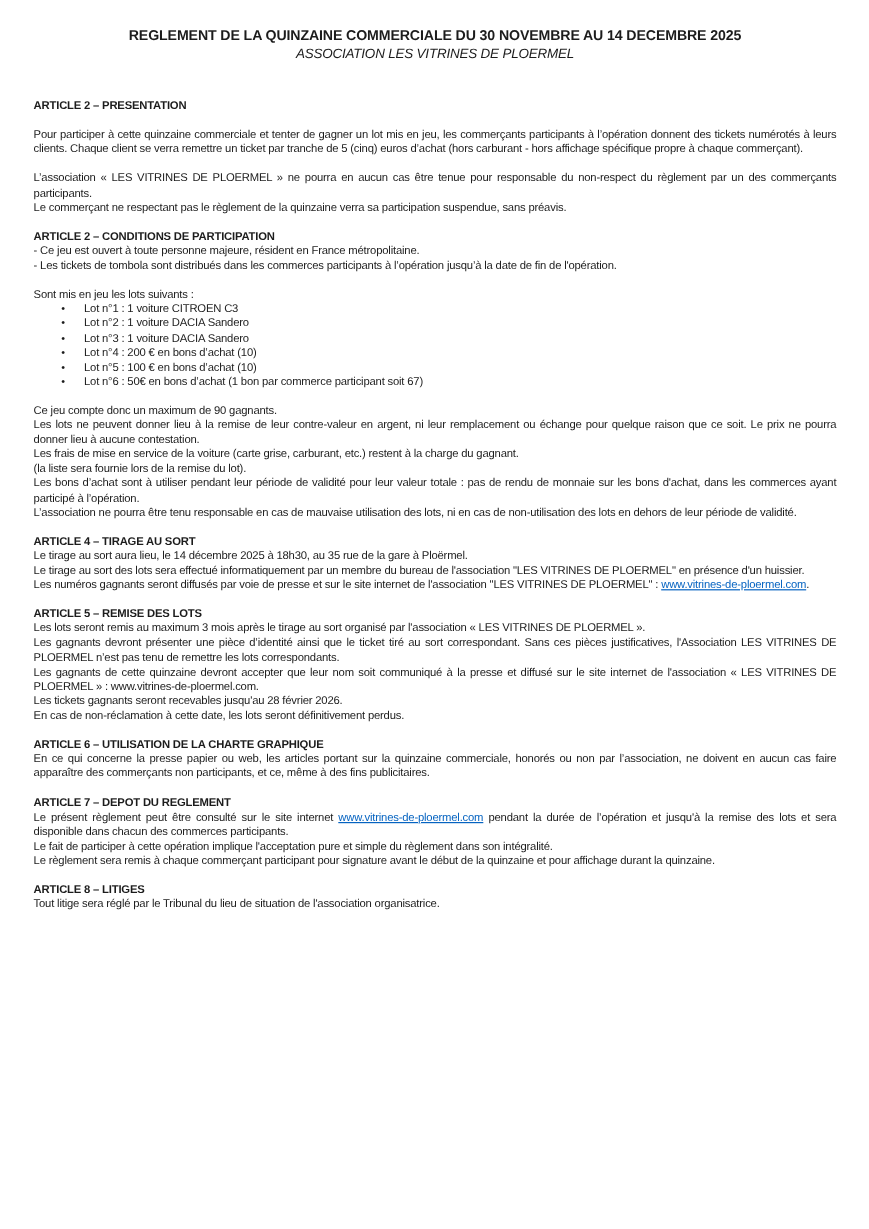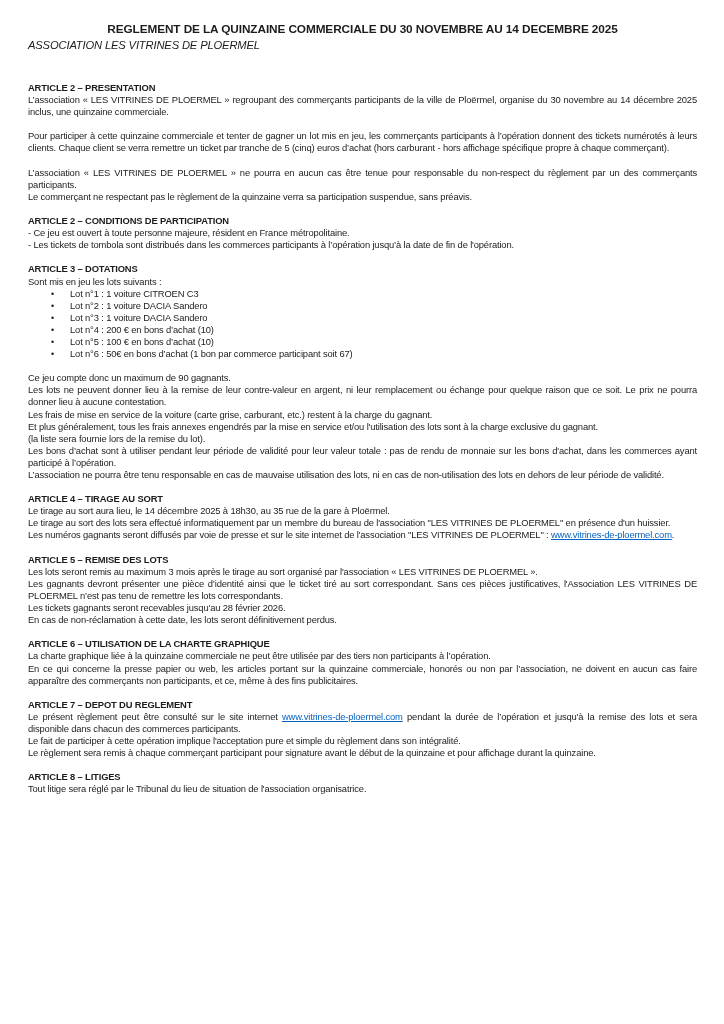--- a/index.html
+++ b/index.html
@@ -22,20 +22,21 @@
     overflow:hidden;
   }
   .doc-title{
     text-align:center;
     font-weight:bold;
     font-size:11.8px;
     line-height:14px;
     letter-spacing:-0.1px;
   }
   .doc-subtitle{
+    text-align:center;
     font-style:italic;
     font-size:11.2px;
     line-height:14px;
     margin:2px 0 30px 0;
   }
   .article{margin-top:12.1px;}
   .article:first-child{margin-top:0;}
   .article-heading{font-weight:bold;text-align:left;}
   .para{text-align:justify;}
   .gap{height:12.1px;}
@@ -47,34 +48,32 @@
 </style>
 </head>
 <body>
 
 <div class="page">
   <div class="doc-title">REGLEMENT DE LA QUINZAINE COMMERCIALE DU 30 NOVEMBRE AU 14 DECEMBRE 2025</div>
   <div class="doc-subtitle">ASSOCIATION LES VITRINES DE PLOERMEL</div>
   <div>
       <div class="article">
         <div class="article-heading">ARTICLE 2 – PRESENTATION</div>
-        <div class="para">L’association « LES VITRINES DE PLOERMEL » regroupant des commerçants participants de la ville de Ploërmel, organise du 30 novembre au 14 décembre 2025 inclus, une quinzaine commerciale.</div>
         <div class="gap"></div>
         <div class="para">Pour participer à cette quinzaine commerciale et tenter de gagner un lot mis en jeu, les commerçants participants à l’opération donnent des tickets numérotés à leurs clients. Chaque client se verra remettre un ticket par tranche de 5 (cinq) euros d’achat (hors carburant - hors affichage spécifique propre à chaque commerçant).</div>
         <div class="gap"></div>
         <div class="para">L’association « LES VITRINES DE PLOERMEL » ne pourra en aucun cas être tenue pour responsable du non-respect du règlement par un des commerçants participants.</div>
         <div class="para">Le commerçant ne respectant pas le règlement de la quinzaine verra sa participation suspendue, sans préavis.</div>
       </div>
       <div class="article">
         <div class="article-heading">ARTICLE 2 – CONDITIONS DE PARTICIPATION</div>
         <div class="para">- Ce jeu est ouvert à toute personne majeure, résident en France métropolitaine.</div>
         <div class="para">- Les tickets de tombola sont distribués dans les commerces participants à l’opération jusqu’à la date de fin de l'opération.</div>
       </div>
       <div class="article">
-        <div class="article-heading">ARTICLE 3 – DOTATIONS</div>
         <div class="para">Sont mis en jeu les lots suivants :</div>
         <div class="bullets">
           <div class="bullet-row">
             <span class="bullet-dot">•</span>
             <span class="bullet-text">Lot n°1 : 1 voiture CITROEN C3</span>
           </div>
           <div class="bullet-row">
             <span class="bullet-dot">•</span>
             <span class="bullet-text">Lot n°2 : 1 voiture DACIA Sandero</span>
           </div>
@@ -92,41 +91,40 @@
           </div>
           <div class="bullet-row">
             <span class="bullet-dot">•</span>
             <span class="bullet-text">Lot n°6 : 50€ en bons d’achat (1 bon par commerce participant soit 67)</span>
           </div>
         </div>
         <div class="gap"></div>
         <div class="para">Ce jeu compte donc un maximum de 90 gagnants.</div>
         <div class="para">Les lots ne peuvent donner lieu à la remise de leur contre-valeur en argent, ni leur remplacement ou échange pour quelque raison que ce soit. Le prix ne pourra donner lieu à aucune contestation.</div>
         <div class="para">Les frais de mise en service de la voiture (carte grise, carburant, etc.) restent à la charge du gagnant.</div>
-        <div class="para">Et plus généralement, tous les frais annexes engendrés par la mise en service et/ou l'utilisation des lots sont à la charge exclusive du gagnant.</div>
         <div class="para">(la liste sera fournie lors de la remise du lot).</div>
         <div class="para">Les bons d’achat sont à utiliser pendant leur période de validité pour leur valeur totale : pas de rendu de monnaie sur les bons d'achat, dans les commerces ayant participé à l’opération.</div>
         <div class="para">L’association ne pourra être tenu responsable en cas de mauvaise utilisation des lots, ni en cas de non-utilisation des lots en dehors de leur période de validité.</div>
       </div>
       <div class="article">
         <div class="article-heading">ARTICLE 4 – TIRAGE AU SORT</div>
         <div class="para">Le tirage au sort aura lieu, le 14 décembre 2025 à 18h30, au 35 rue de la gare à Ploërmel.</div>
         <div class="para">Le tirage au sort des lots sera effectué informatiquement par un membre du bureau de l'association "LES VITRINES DE PLOERMEL" en présence d'un huissier.</div>
         <div class="para">Les numéros gagnants seront diffusés par voie de presse et sur le site internet de l'association "LES VITRINES DE PLOERMEL" : <a class="doc-link" href="#">www.vitrines-de-ploermel.com</a>.</div>
       </div>
       <div class="article">
         <div class="article-heading">ARTICLE 5 – REMISE DES LOTS</div>
         <div class="para">Les lots seront remis au maximum 3 mois après le tirage au sort organisé par l'association « LES VITRINES DE PLOERMEL ».</div>
         <div class="para">Les gagnants devront présenter une pièce d’identité ainsi que le ticket tiré au sort correspondant. Sans ces pièces justificatives, l'Association LES VITRINES DE PLOERMEL n’est pas tenu de remettre les lots correspondants.</div>
+        <div class="para">Les gagnants de cette quinzaine devront accepter que leur nom soit communiqué à la presse et diffusé sur le site internet de l'association « LES VITRINES DE PLOERMEL » : www.vitrines-de-ploermel.com.</div>
         <div class="para">Les tickets gagnants seront recevables jusqu'au 28 février 2026.</div>
         <div class="para">En cas de non-réclamation à cette date, les lots seront définitivement perdus.</div>
       </div>
       <div class="article">
         <div class="article-heading">ARTICLE 6 – UTILISATION DE LA CHARTE GRAPHIQUE</div>
-        <div class="para">La charte graphique liée à la quinzaine commerciale ne peut être utilisée par des tiers non participants à l’opération.</div>
         <div class="para">En ce qui concerne la presse papier ou web, les articles portant sur la quinzaine commerciale, honorés ou non par l’association, ne doivent en aucun cas faire apparaître des commerçants non participants, et ce, même à des fins publicitaires.</div>
       </div>
       <div class="article">
         <div class="article-heading">ARTICLE 7 – DEPOT DU REGLEMENT</div>
         <div class="para">Le présent règlement peut être consulté sur le site internet <a class="doc-link" href="#">www.vitrines-de-ploermel.com</a> pendant la durée de l’opération et jusqu'à la remise des lots et sera disponible dans chacun des commerces participants.</div>
         <div class="para">Le fait de participer à cette opération implique l'acceptation pure et simple du règlement dans son intégralité.</div>
         <div class="para">Le règlement sera remis à chaque commerçant participant pour signature avant le début de la quinzaine et pour affichage durant la quinzaine.</div>
       </div>
       <div class="article">
         <div class="article-heading">ARTICLE 8 – LITIGES</div>

